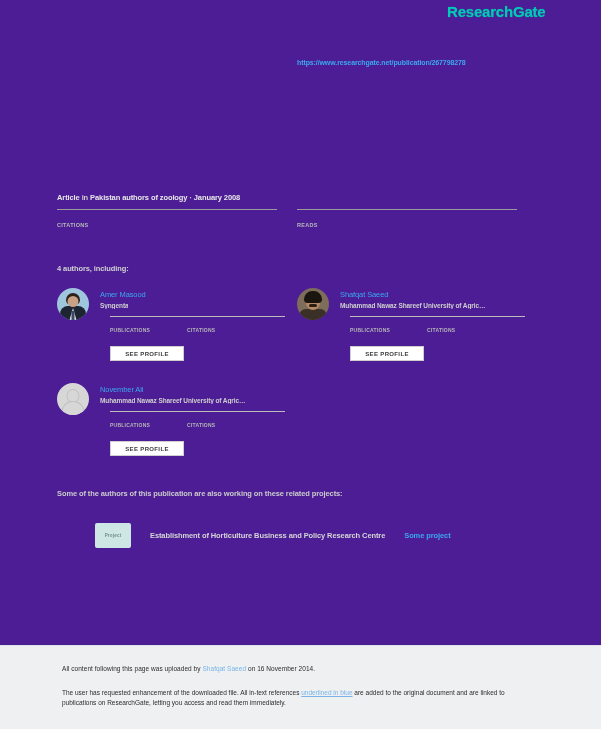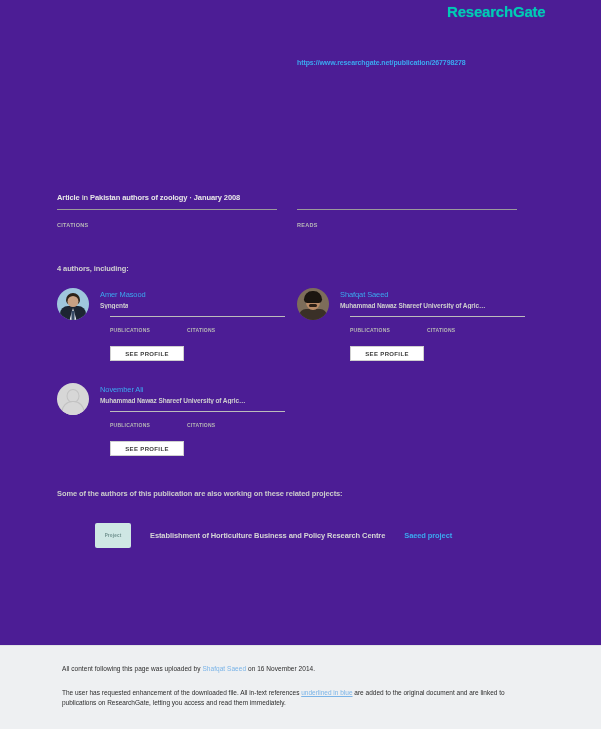--- a/index.html
+++ b/index.html
@@ -425,21 +425,21 @@
       </div>
     </div>
     <div class="see-profile">SEE PROFILE</div>
   </div>
 
   <div class="projects-head">Some of the authors of this publication are also working on these related projects:</div>
 
   <div class="project-row">
     <div class="project-thumb">Project</div>
     <div class="project-title">Establishment of Horticulture Business and Policy Research Centre</div>
-    <div class="view-project">Saeed project</div>
+    <div class="view-project">Some project</div>
   </div>
 
   <div class="footer">
     <div class="footer-upload">
       <span>All content following this page was uploaded by </span><span class="lnk">Shafqat Saeed</span><span> on 16 November 2014.</span>
     </div>
     <div class="footer-note">
       <span>The user has requested enhancement of the downloaded file. All in-text references </span><span class="lnk">underlined in blue</span><span> are added to the original document and are linked to publications on ResearchGate, letting you access and read them immediately.</span>
     </div>
   </div>

